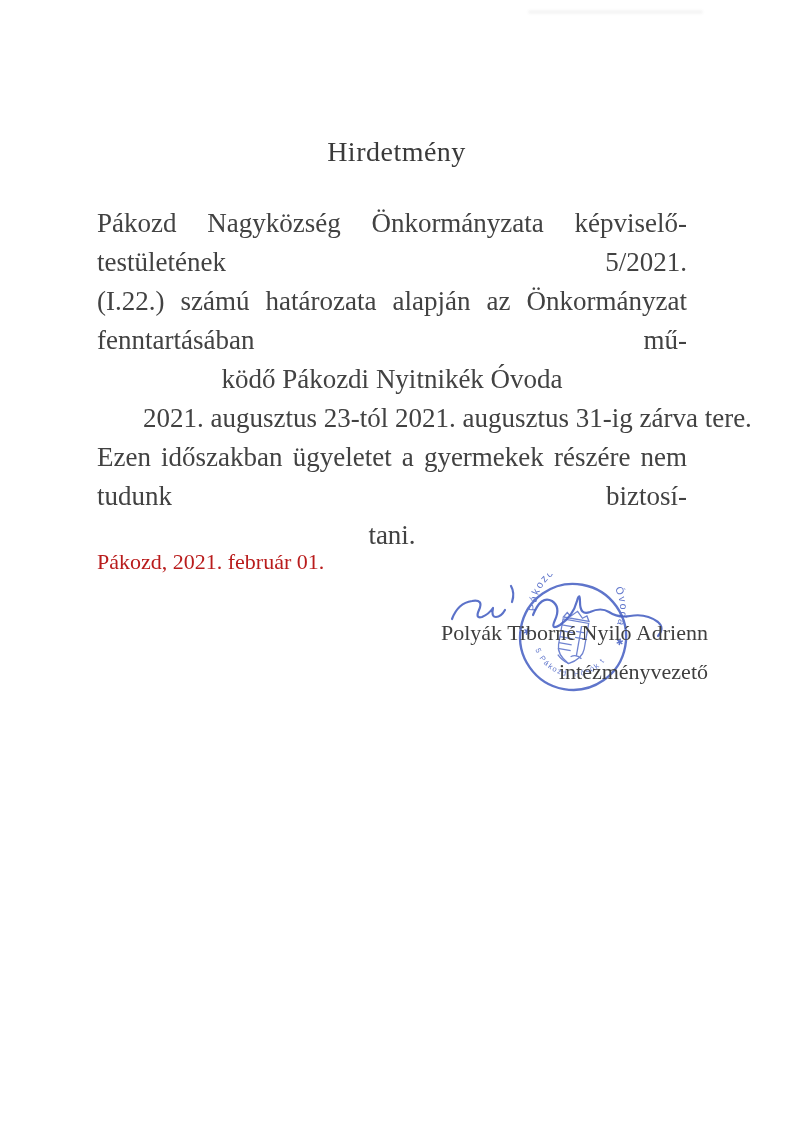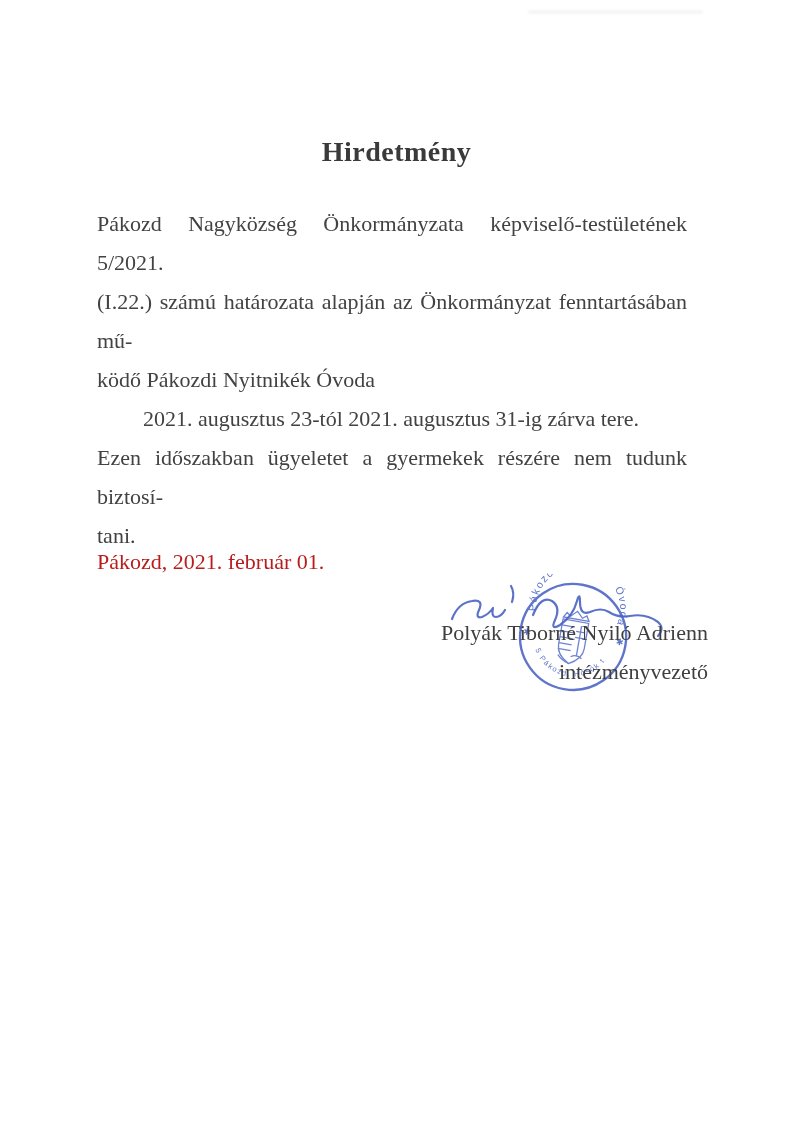--- a/index.html
+++ b/index.html
@@ -26,34 +26,34 @@
     border-radius: 2px;
     filter: blur(1px);
   }
   .doc-title {
     position: absolute;
     left: 0;
     top: 136px;
     width: 793px;
     text-align: center;
     font-size: 28px;
-    font-weight: bold;
+    font-weight: normal;
     color: #3a3a3a;
     letter-spacing: 0.5px;
   }
   .body-text {
     position: absolute;
     left: 97px;
     top: 204px;
     width: 590px;
-    font-size: 22px;
+    font-size: 27px;
     line-height: 39px;
     color: #424242;
   }
-  .body-text .line { white-space: nowrap; }
+  .body-text .line { white-space: nowrap; text-align: center; }
   .body-text .just {
     white-space: normal;
     text-align: justify;
     text-align-last: justify;
   }
   .body-text .indent { padding-left: 46px; }
   .bold { font-weight: normal; }
   .date-line {
     position: absolute;
     left: 97px;

